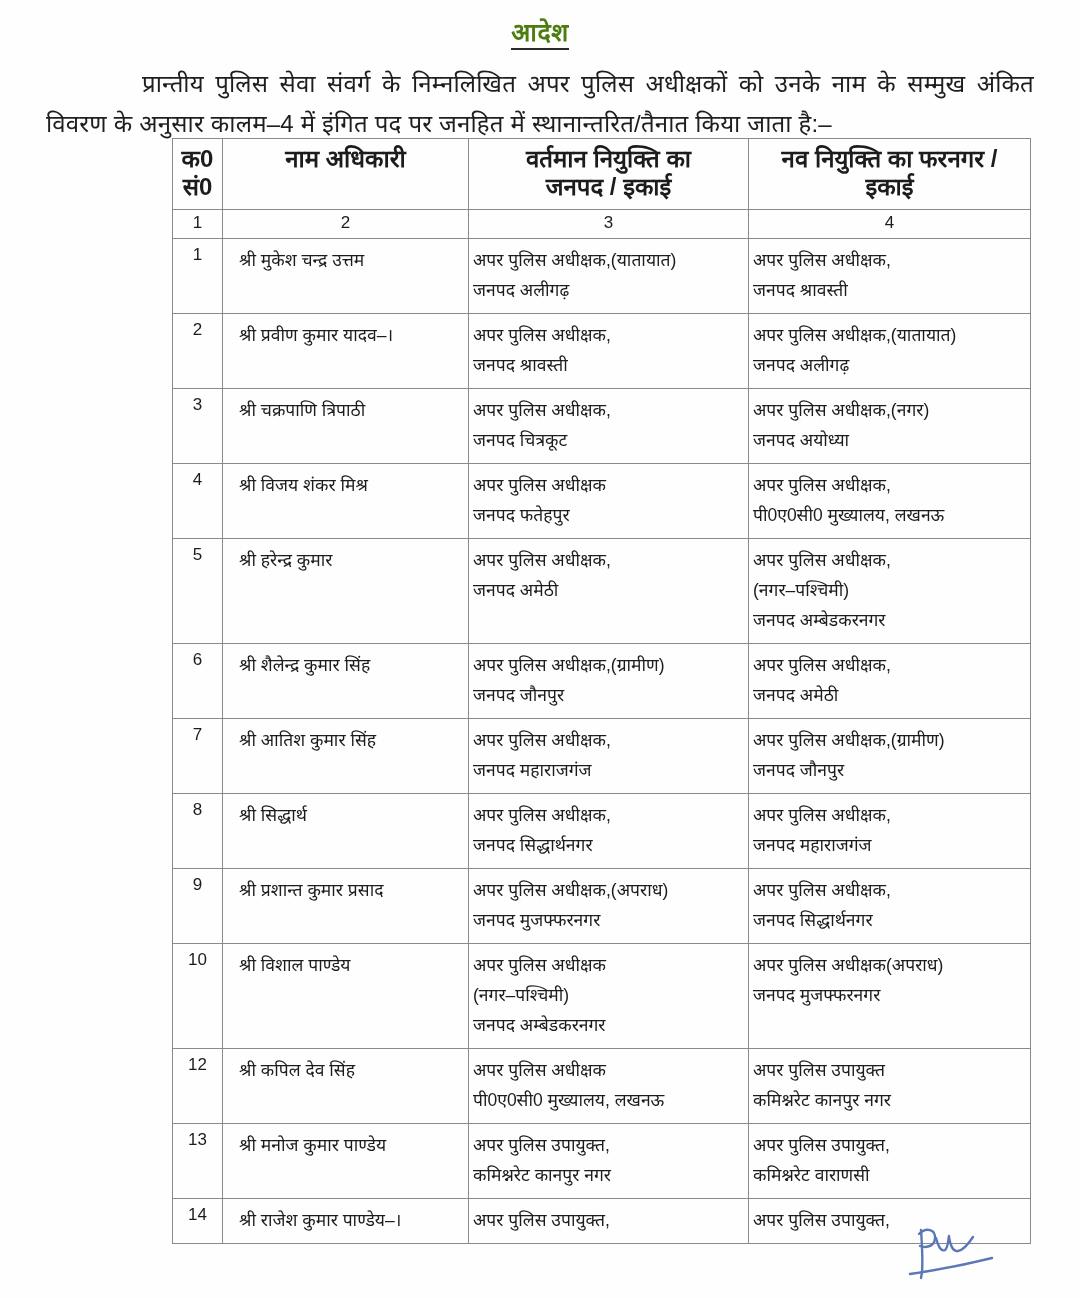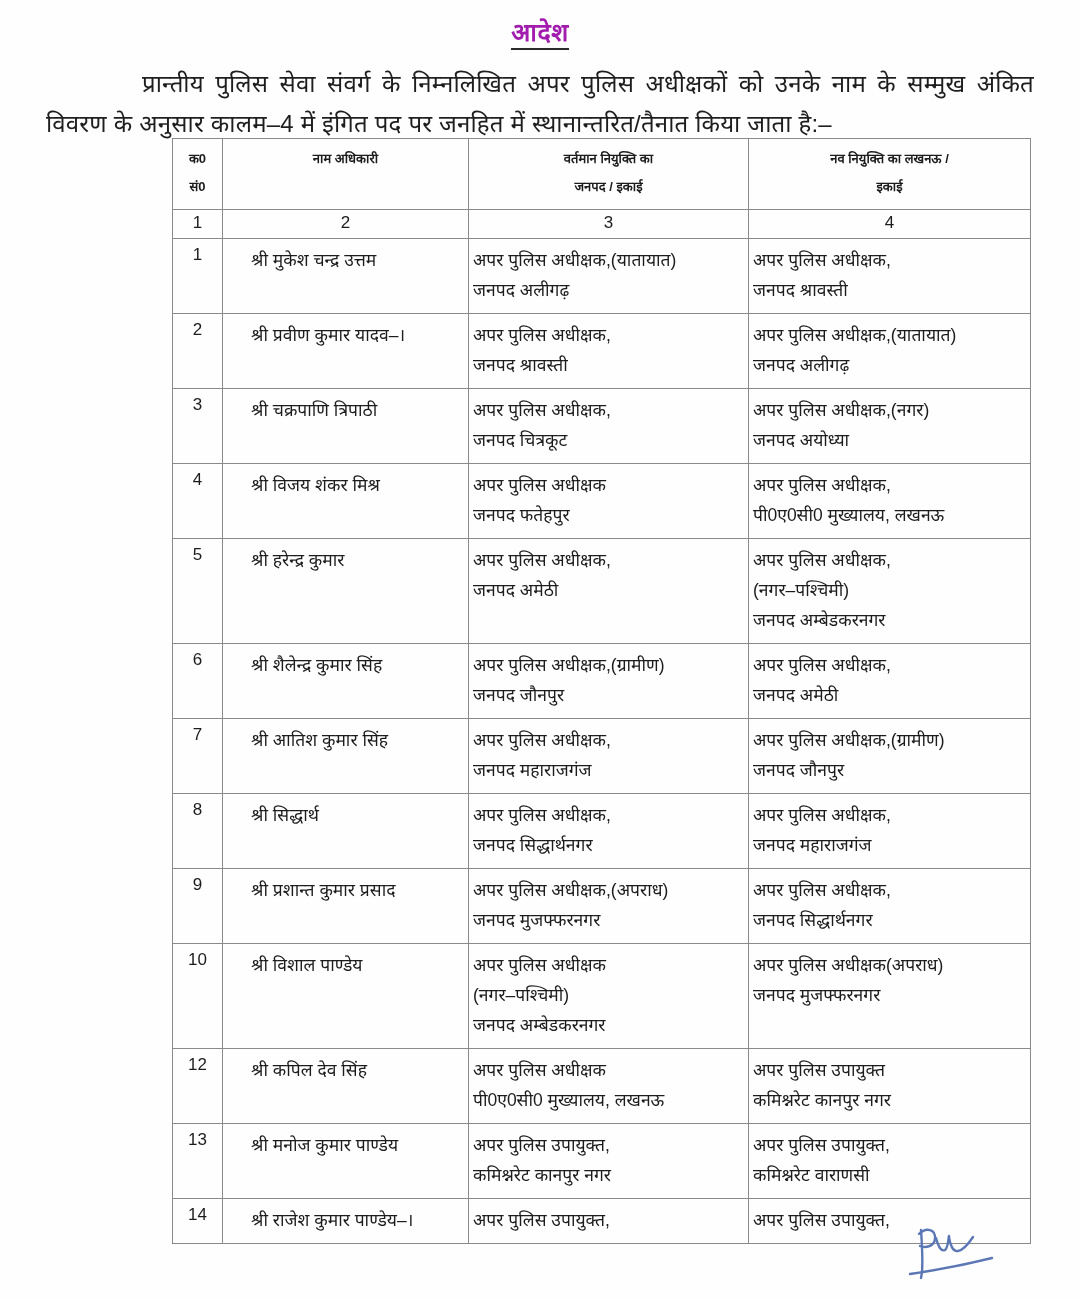--- a/index.html
+++ b/index.html
@@ -22,21 +22,21 @@
     background: #fefefe;
   }
 
   
   .doc-title {
     text-align: center;
     font-size: 25px;
     font-weight: 700;
     letter-spacing: 0.5px;
     padding-top: 14px;
-    color: #a21caf;
+    color: #4d7c0f;
   }
   .doc-title span {
     border-bottom: 2px solid #2a2a2a;
     padding-bottom: 2px;
   }
 
   .intro {
     margin: 16px 46px 0 46px;
     font-size: 24px;
     line-height: 40px;
@@ -65,40 +65,40 @@
     padding: 4px 4px 8px 4px;
   }
   .order-table col.c-sno  { width: 50px; }
   .order-table col.c-name { width: 246px; }
   .order-table col.c-cur  { width: 280px; }
   .order-table col.c-new  { width: 282px; }
 
   .order-table thead th {
     font-weight: 700;
     text-align: center;
-    font-size: 13px;
+    font-size: 24px;
     line-height: 28px;
     padding: 6px 6px 8px 6px;
   }
   .numrow td {
     text-align: center;
     font-weight: 400;
     font-size: 17px;
     padding: 2px 4px 4px 4px;
     line-height: 22px;
   }
 
   td.sno {
     text-align: center;
     padding-top: 6px;
     font-size: 17px;
   }
   td.name {
     text-align: left;
-    padding-left: 28px;
+    padding-left: 16px;
     padding-top: 6px;
     line-height: 30px;
   }
   td.posting {
     line-height: 30px;
     padding-top: 6px;
   }
   .posting .ln { display: block; white-space: nowrap; }
 
   
@@ -136,21 +136,21 @@
         <th>
           <div>क0</div>
           <div>सं0</div>
         </th>
         <th>नाम अधिकारी</th>
         <th>
           <div>वर्तमान नियुक्ति का</div>
           <div>जनपद / इकाई</div>
         </th>
         <th>
-          <div>नव नियुक्ति का लखनऊ /</div>
+          <div>नव नियुक्ति का फरनगर /</div>
           <div>इकाई</div>
         </th>
       </tr>
       <tr class="numrow">
         <td>1</td>
         <td>2</td>
         <td>3</td>
         <td>4</td>
       </tr>
     </thead>

